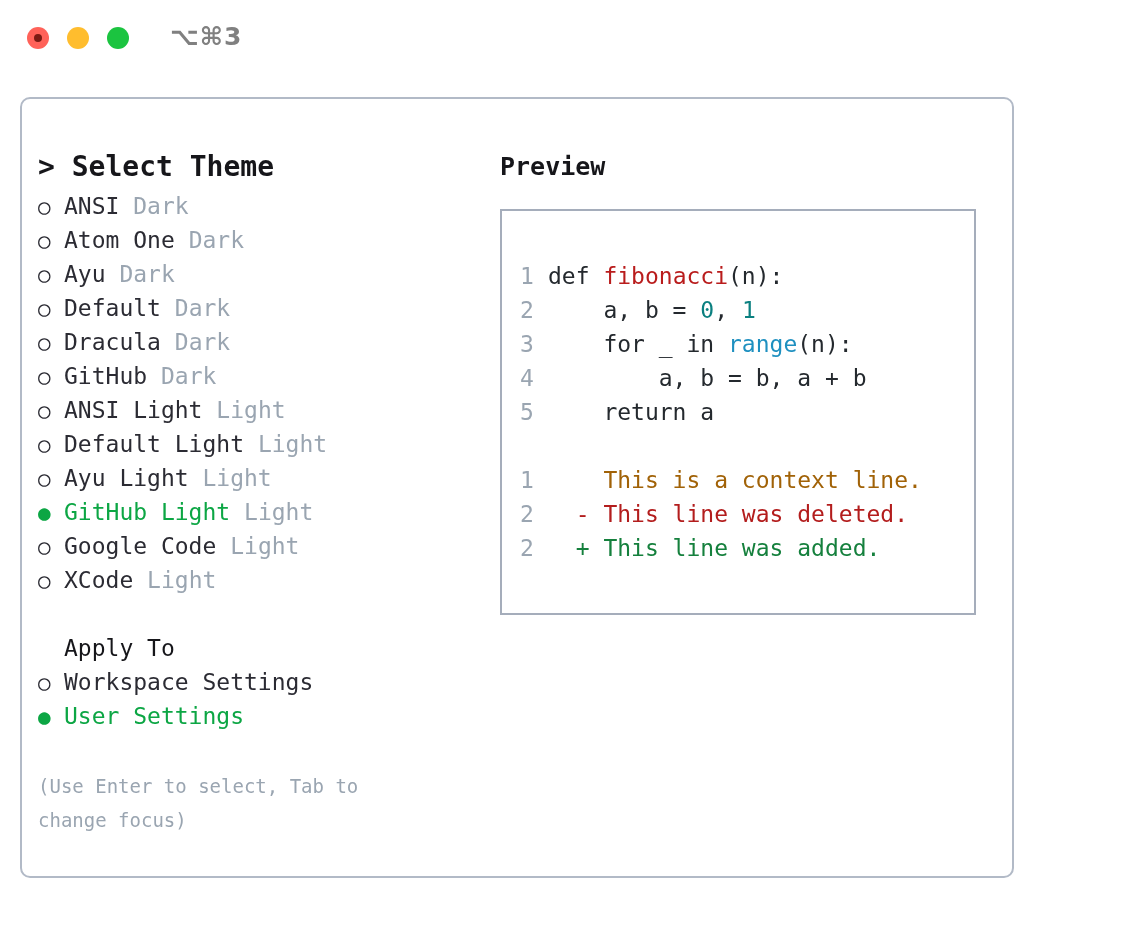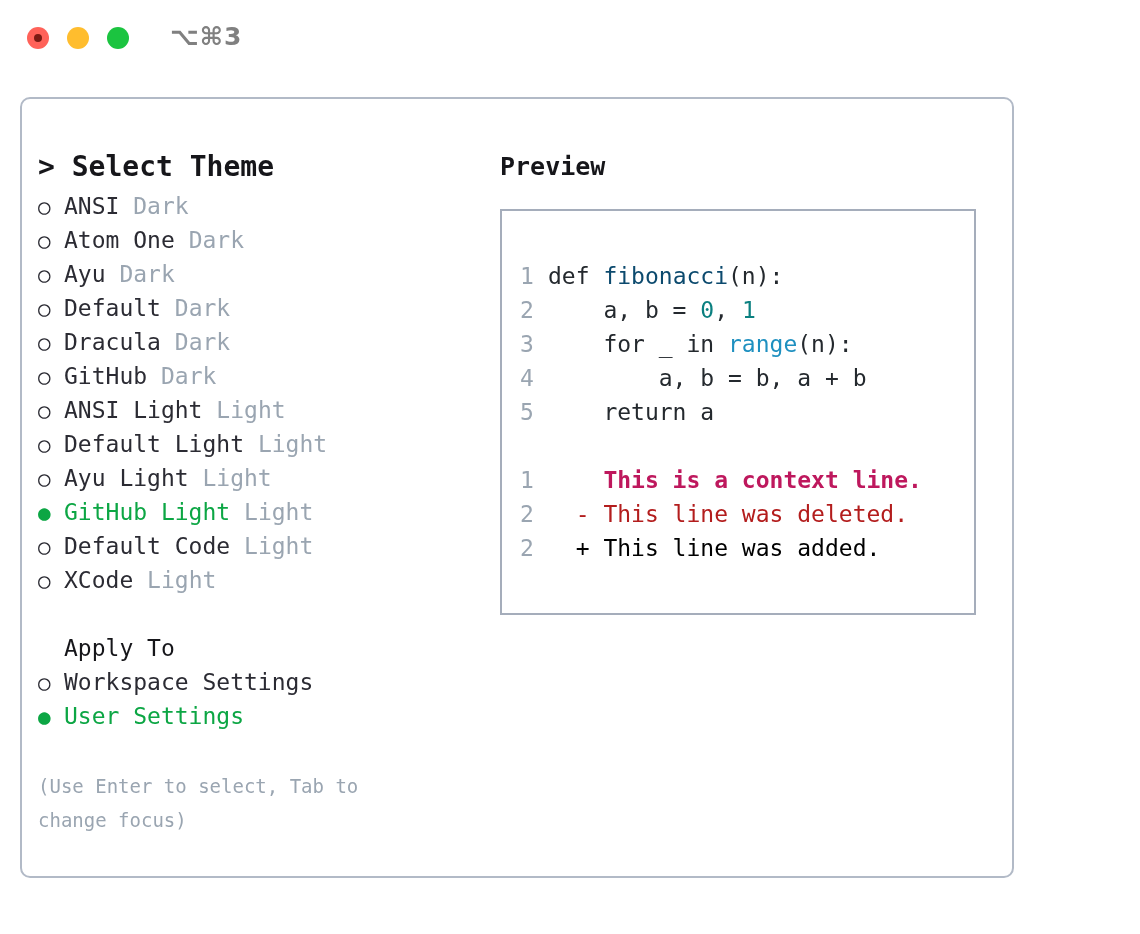--- a/index.html
+++ b/index.html
@@ -164,31 +164,31 @@
     line-height: 34px;
     font-size: 23px;
     white-space: pre;
     color: #24292e;
   }
   .lnum {
     display: inline-block;
     width: 28px;
     color: #9aa5b1;
   }
-  .kw-fn   { color: #0c4a6e; }
+  .kw-fn   { color: #b91c1c; }
   .kw-num  { color: #0b8080; }
   .kw-call { color: #1e90c0; }
 
   .spacer { height: 34px; }
 
   .dline { }
   .dline .lnum { color: #9aa5b1; }
-  .d-ctx { color: #be185d; font-weight: bold; }
+  .d-ctx { color: #a16207; }
   .d-del { color: #b31d1d; }
-  .d-add { color: #000000; }
+  .d-add { color: #15803d; }
 </style>
 </head>
 <body>
 
 <div id="window">
 
   <div id="titlebar">
     <div class="traffic" id="tl-close"></div>
     <div id="tl-close-dot"></div>
     <div class="traffic" id="tl-min"></div>
@@ -206,21 +206,21 @@
           <div class="row"><span class="bullet empty">○</span><span class="label-name">ANSI</span> <span class="tag">Dark</span></div>
           <div class="row"><span class="bullet empty">○</span><span class="label-name">Atom One</span> <span class="tag">Dark</span></div>
           <div class="row"><span class="bullet empty">○</span><span class="label-name">Ayu</span> <span class="tag">Dark</span></div>
           <div class="row"><span class="bullet empty">○</span><span class="label-name">Default</span> <span class="tag">Dark</span></div>
           <div class="row"><span class="bullet empty">○</span><span class="label-name">Dracula</span> <span class="tag">Dark</span></div>
           <div class="row"><span class="bullet empty">○</span><span class="label-name">GitHub</span> <span class="tag">Dark</span></div>
           <div class="row"><span class="bullet empty">○</span><span class="label-name">ANSI Light</span> <span class="tag">Light</span></div>
           <div class="row"><span class="bullet empty">○</span><span class="label-name">Default Light</span> <span class="tag">Light</span></div>
           <div class="row"><span class="bullet empty">○</span><span class="label-name">Ayu Light</span> <span class="tag">Light</span></div>
           <div class="row"><span class="bullet filled">●</span><span class="label-name sel">GitHub Light</span> <span class="tag">Light</span></div>
-          <div class="row"><span class="bullet empty">○</span><span class="label-name">Default Code</span> <span class="tag">Light</span></div>
+          <div class="row"><span class="bullet empty">○</span><span class="label-name">Google Code</span> <span class="tag">Light</span></div>
           <div class="row"><span class="bullet empty">○</span><span class="label-name">XCode</span> <span class="tag">Light</span></div>
         </div>
 
       <div id="applyto-block">
         <div id="applyto-title">Apply To</div>
         <div id="applyto-rows">
             <div class="row"><span class="bullet empty">○</span><span class="label-name">Workspace Settings</span></div>
             <div class="row"><span class="bullet filled">●</span><span class="label-name sel">User Settings</span></div>
           </div>
       </div>

